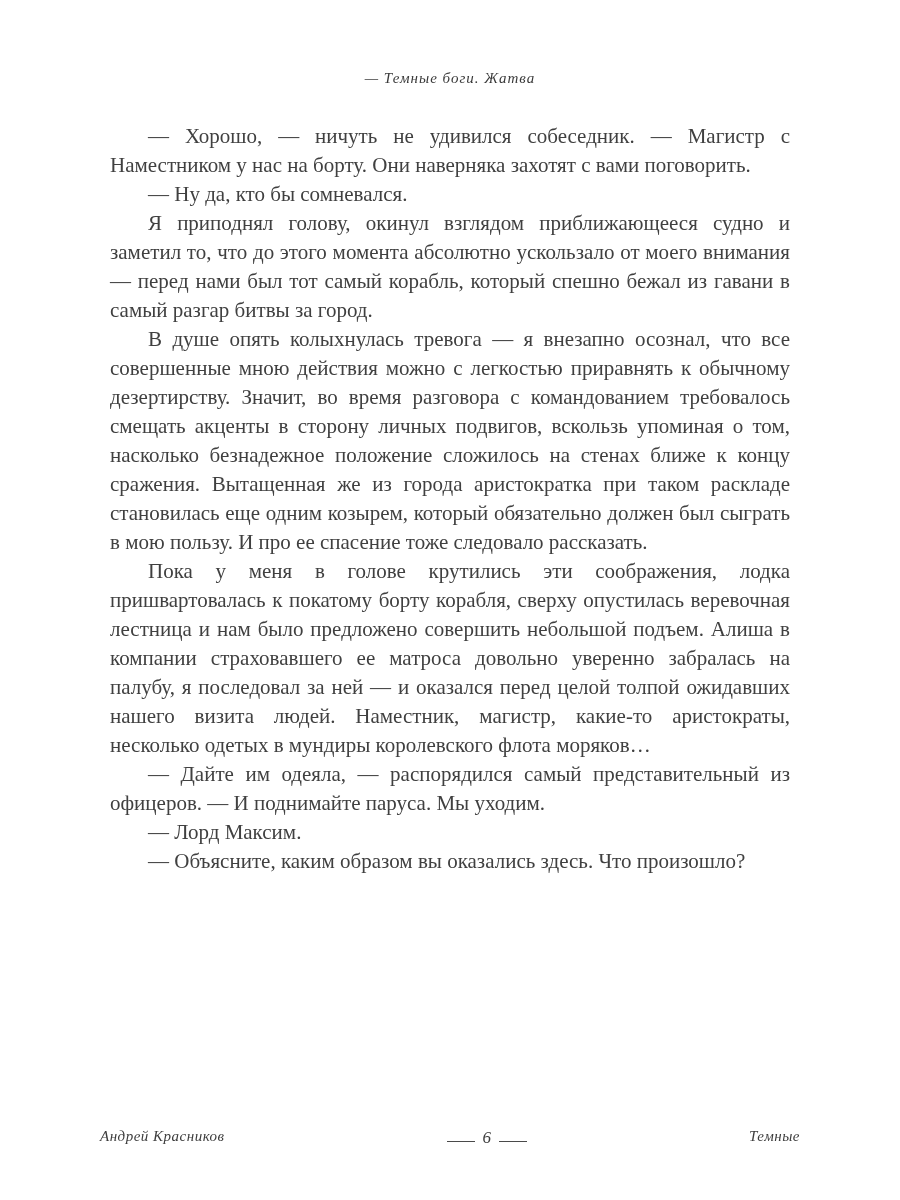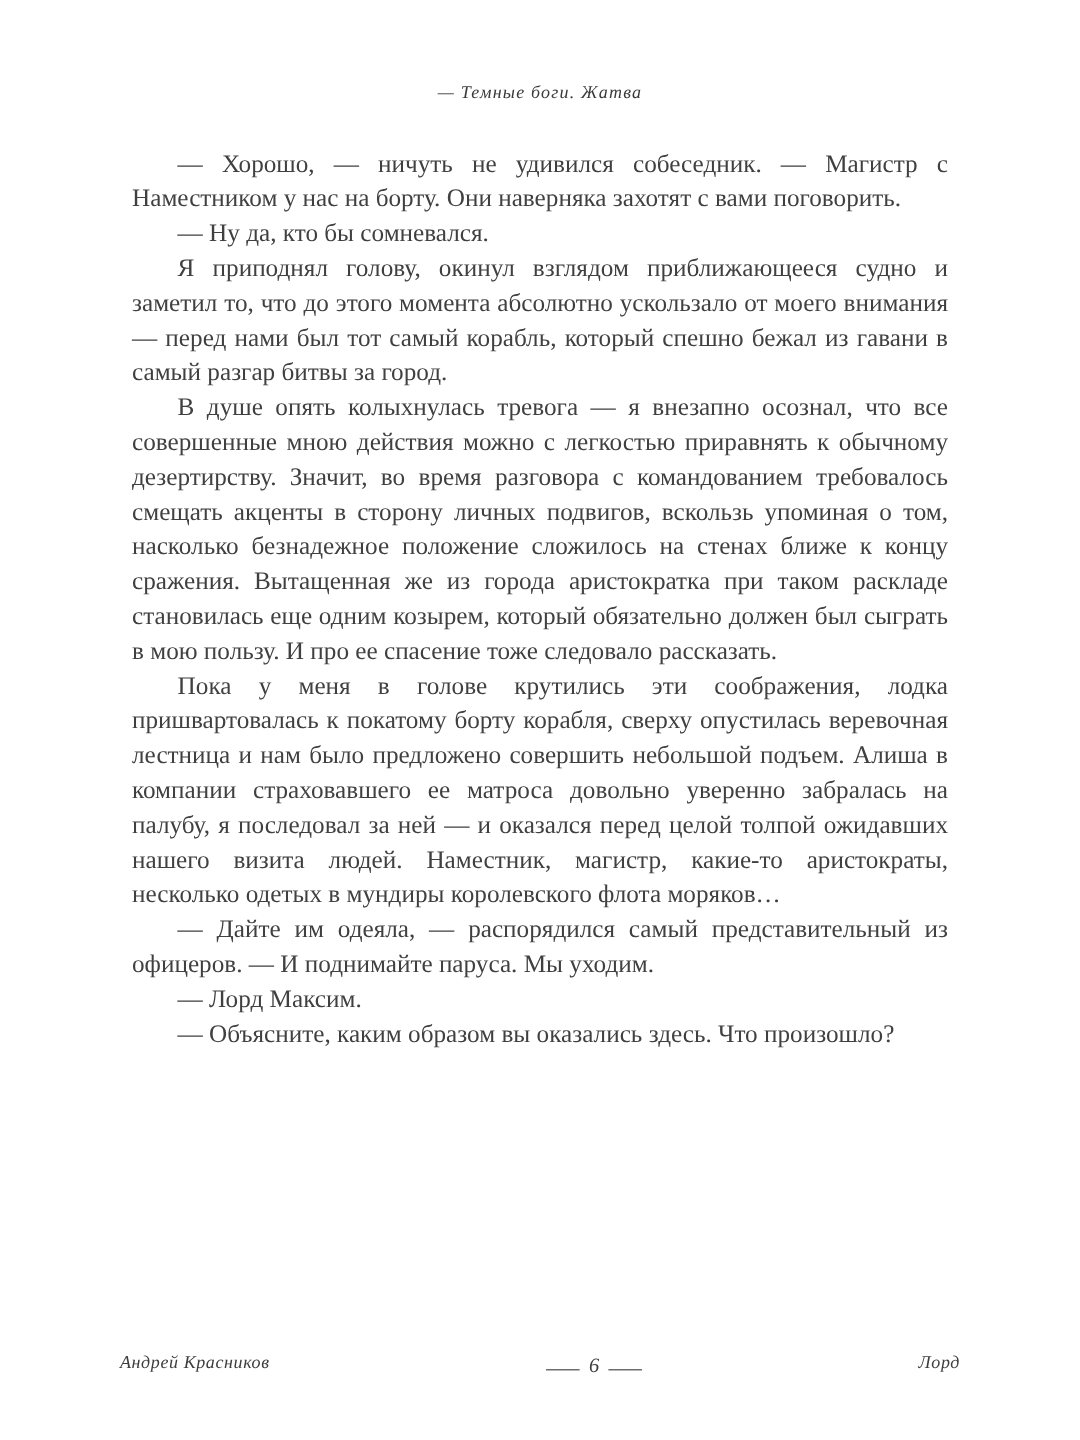--- a/index.html
+++ b/index.html
@@ -89,16 +89,16 @@
     <p>— Объясните, каким образом вы оказались здесь. Что произошло?</p>
   </div>
 
   <div class="page-footer">
     <span class="footer-author">Андрей Красников</span>
     <span class="footer-pagenum">
       <span class="footer-rule"></span>
       <span>6</span>
       <span class="footer-rule"></span>
     </span>
-    <span class="footer-series">Лорд</span>
+    <span class="footer-series">Темные</span>
   </div>
 
 </div>
 
 </body></html>

